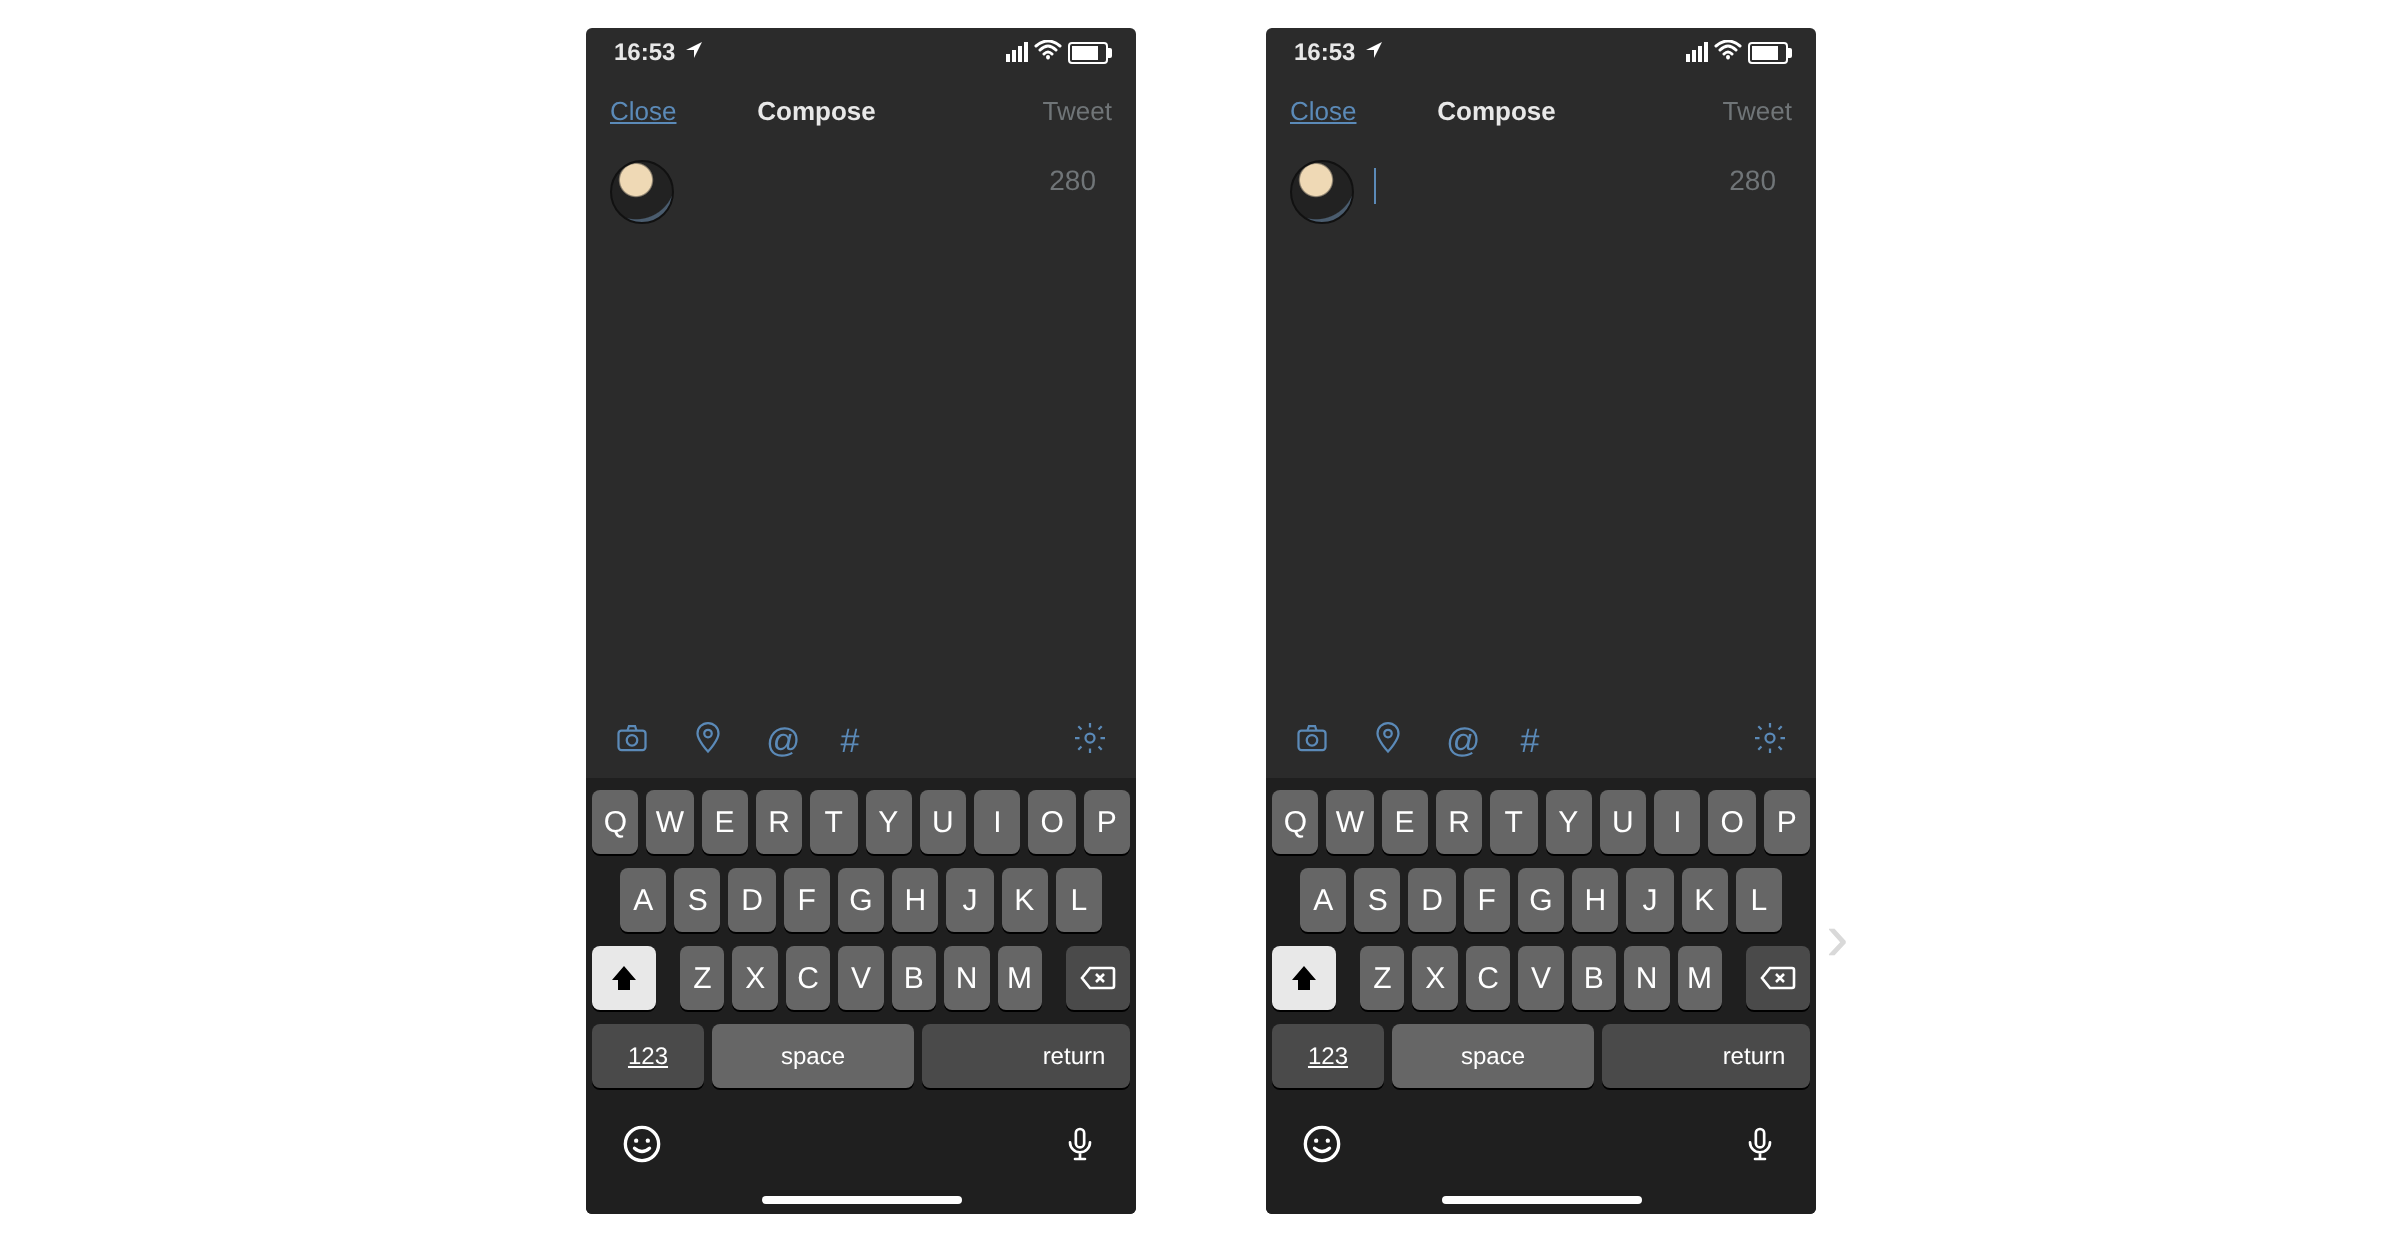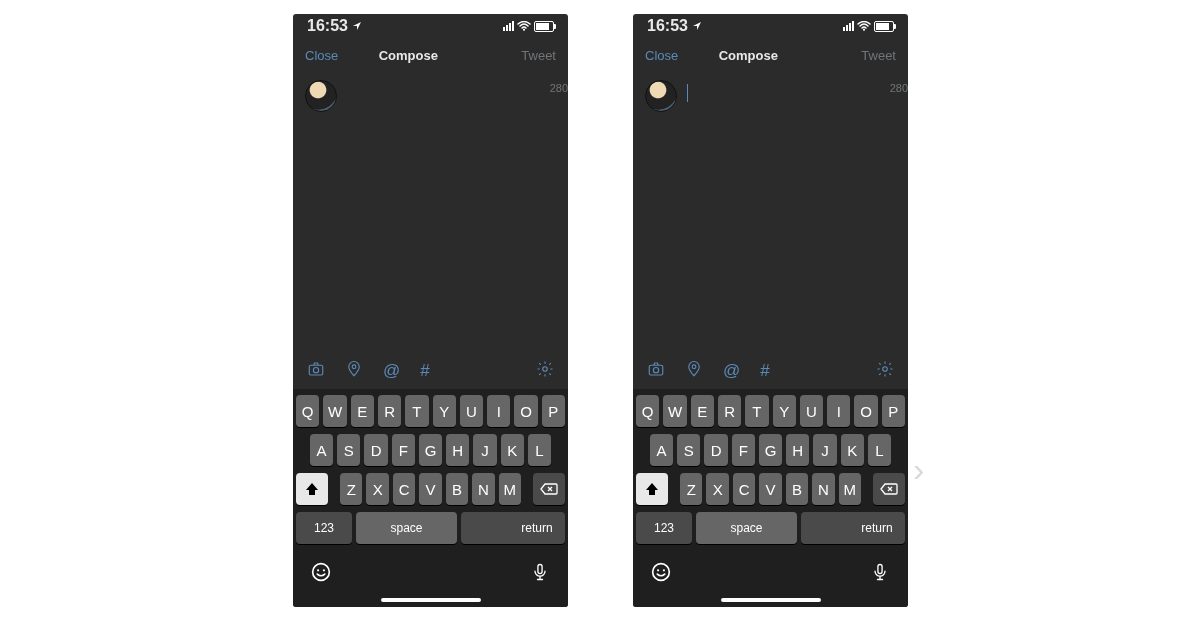--- a/index.html
+++ b/index.html
@@ -16,51 +16,51 @@
   .stage{width:1200px;height:630px;position:relative;}
   .phone{
     position:absolute;width:275px;height:593px;
     background:var(--bg-phone);
     border-radius:3px;
     overflow:hidden;
   }
   .phone.left{left:293px;top:14px;}
   .phone.right{left:633px;top:14px;}
   
-  .status{height:24px;display:flex;align-items:center;justify-content:space-between;padding:0 14px;color:var(--txt);font-size:16px;font-weight:600;}
+  .status{height:24px;display:flex;align-items:center;justify-content:space-between;padding:0 14px;color:var(--txt);font-size:12px;font-weight:600;}
   .status .left{display:flex;align-items:center;gap:4px;}
   .status .right{display:flex;align-items:center;gap:3px;}
   .loc-icon{display:inline-block;transform:rotate(0deg);}
   
   .nav{height:34px;display:flex;align-items:center;justify-content:space-between;padding:0 12px;font-size:13px;}
-  .nav .close{color:var(--accent);}
+  .nav .close{color:var(--accent);text-decoration:underline;}
   .nav .title{color:var(--txt);font-weight:700;}
   .nav .tweet{color:var(--txt-dim);margin-left:43px;}
   
   .compose{padding:8px 12px;display:flex;align-items:flex-start;gap:10px;position:relative;height:54px;}
   .avatar{width:30px;height:30px;border-radius:50%;background:radial-gradient(circle at 40% 30%,#efd9b5 0 28%,#222 32% 70%,#4a5c6e 72% 100%);border:1px solid #111;}
   .cursor{width:1px;height:18px;background:var(--accent);margin-top:4px;}
-  .count{position:absolute;right:0;top:10px;color:var(--txt-dim);font-size:11px;}
+  .count{position:absolute;right:20px;top:10px;color:var(--txt-dim);font-size:14px;}
   
   .toolbar{height:36px;display:flex;align-items:center;gap:20px;padding:0 14px;color:var(--accent);}
   .toolbar .gap{flex:1;}
   .toolbar svg{width:18px;height:18px;stroke:var(--accent);fill:none;stroke-width:1.5;}
   .at,.hash{font-size:17px;color:var(--accent);}
   
   .kb{background:#1f1f1f;padding:6px 3px 4px 3px;}
   .krow{display:flex;justify-content:center;gap:4px;margin-bottom:7px;}
   .key{background:var(--key);color:#fff;border-radius:4px;height:32px;display:flex;align-items:center;justify-content:center;font-size:15px;flex:1;min-width:0;box-shadow:0 1px 0 #000;}
   .krow.r2{padding:0 14px;}
   .key.shift{background:var(--key-shift);color:#000;flex:0 0 32px;}
   .key.del{background:var(--key-dark);flex:0 0 32px;}
   .krow.r3{padding:0;}
   .krow.r3 .mid{display:flex;gap:4px;flex:1;padding:0 8px;}
   .krow.r3 .mid .key{flex:1;}
   .krow.r4 .key{font-size:12px;height:32px;}
-  .key.num{background:var(--key-dark);flex:0 0 56px;}
+  .key.num{background:var(--key-dark);flex:0 0 56px;text-decoration:underline;}
   .key.space{background:var(--key);flex:1;}
   .key.return{background:var(--key-dark);flex:0 0 56px;padding-left:48px;}
   
   .bbar{height:38px;display:flex;align-items:center;justify-content:space-between;padding:0 18px;background:#1f1f1f;}
   .bbar svg{width:20px;height:20px;fill:#fff;}
   .homebar{height:14px;display:flex;align-items:center;justify-content:center;background:#1f1f1f;}
   .homebar div{width:100px;height:4px;border-radius:2px;background:#fff;}
   
   .chev{position:absolute;left:913px;top:450px;font-size:34px;color:#d9d9d9;font-weight:300;}
   

